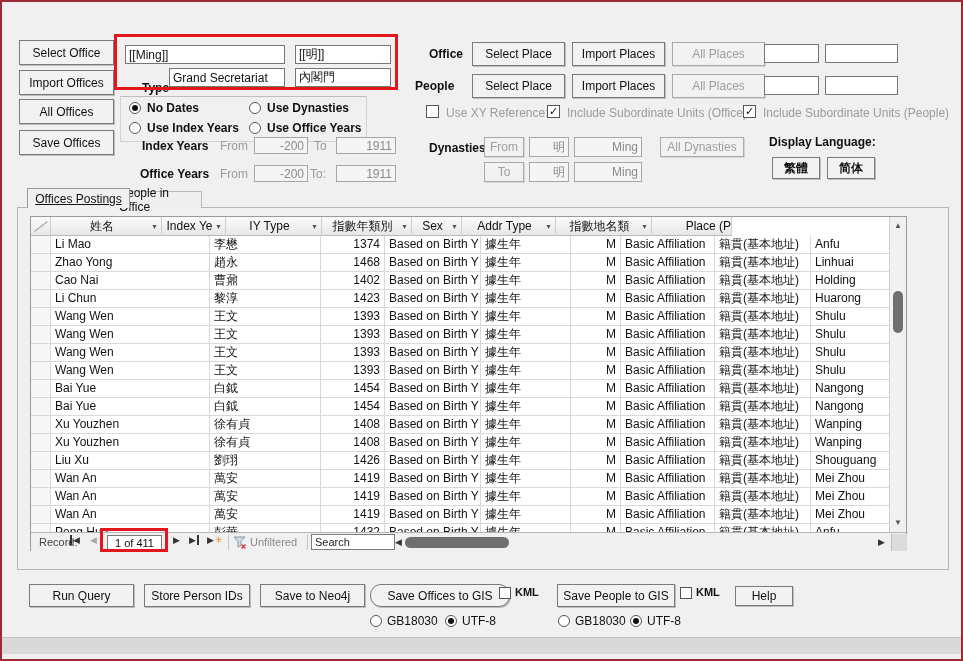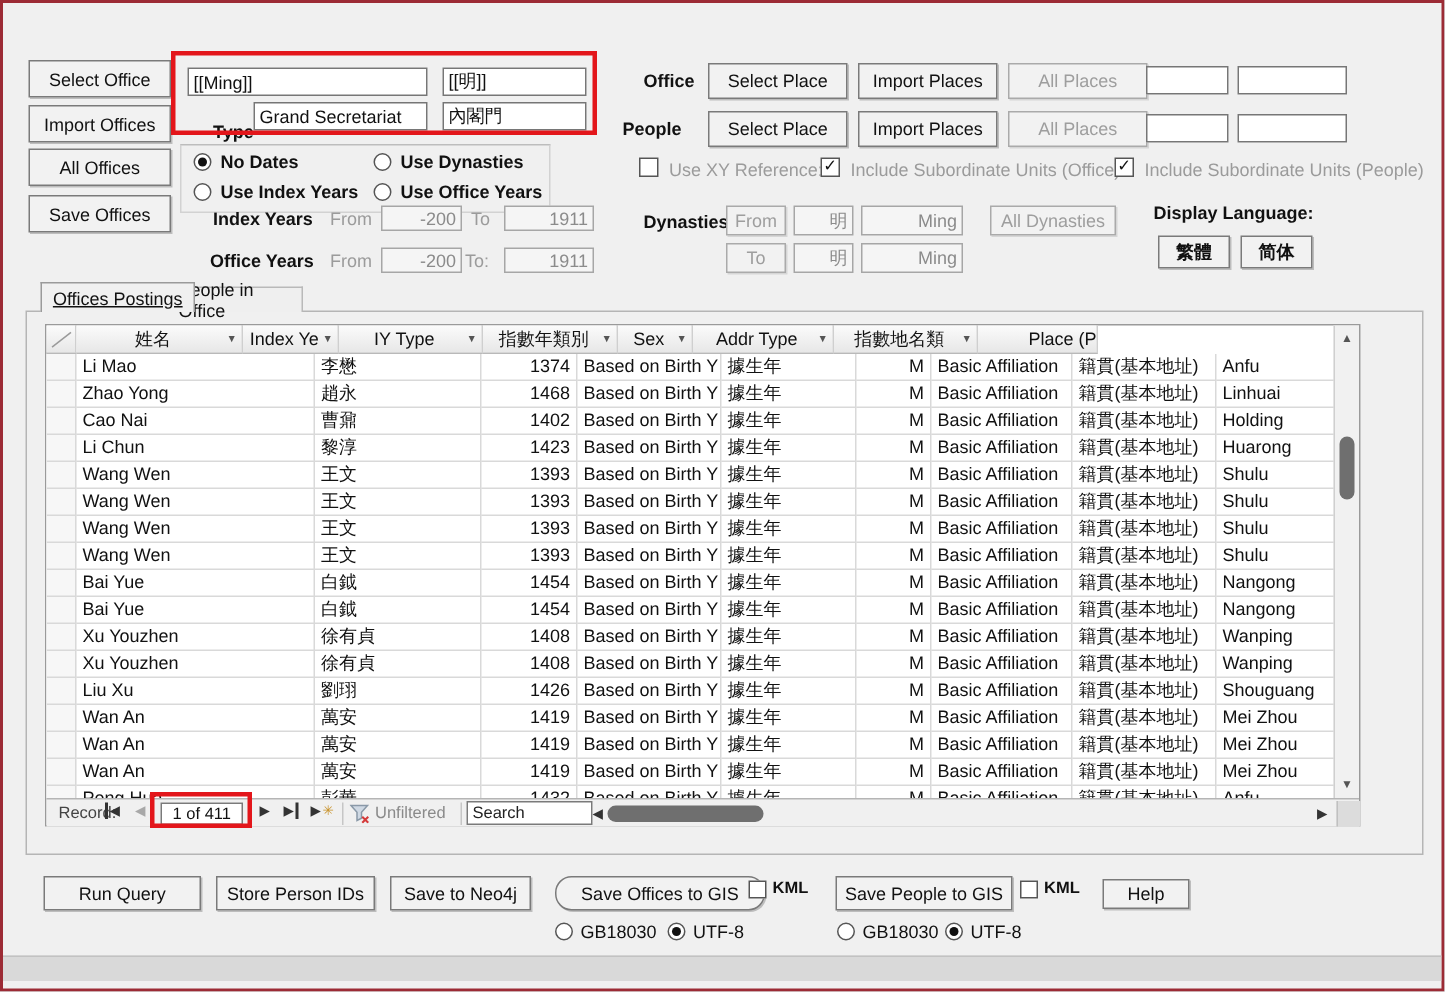--- a/index.html
+++ b/index.html
@@ -410,21 +410,21 @@
       <div id="hthumb"></div>
       <span class="navbtn" style="left:847px;top:4px;">▶</span>
       <div id="corner"></div>
     </div>
   </div>
 
   <div class="ann" style="left:98px;top:526px;width:68px;height:24px;"></div>
 
   <div class="btn" style="left:27px;top:582px;width:105px;height:23px;">Run Query</div>
   <div class="btn" style="left:142px;top:582px;width:106px;height:23px;">Store Person IDs</div>
-  <div class="btn" style="left:258px;top:582px;width:94px;height:23px;">Save to Neo4j</div>
+  <div class="btn" style="left:258px;top:582px;width:105px;height:23px;">Save to Neo4j</div>
   <div class="btn" style="left:368px;top:582px;width:140px;height:23px;border-radius:11px;">Save Offices to GIS</div>
   <span class="cb" style="left:497px;top:585px;width:12px;height:12px;"></span>
   <span class="lbl b" style="left:513px;top:584px;font-size:11px;">KML</span>
   <div class="btn" style="left:555px;top:582px;width:118px;height:23px;">Save People to GIS</div>
   <span class="cb" style="left:678px;top:585px;width:12px;height:12px;"></span>
   <span class="lbl b" style="left:694px;top:584px;font-size:11px;">KML</span>
   <div class="btn" style="left:733px;top:584px;width:58px;height:20px;">Help</div>
 
   <span class="radio" style="left:368px;top:613px;"></span>
   <span class="lbl" style="left:385px;top:612px;">GB18030</span>

